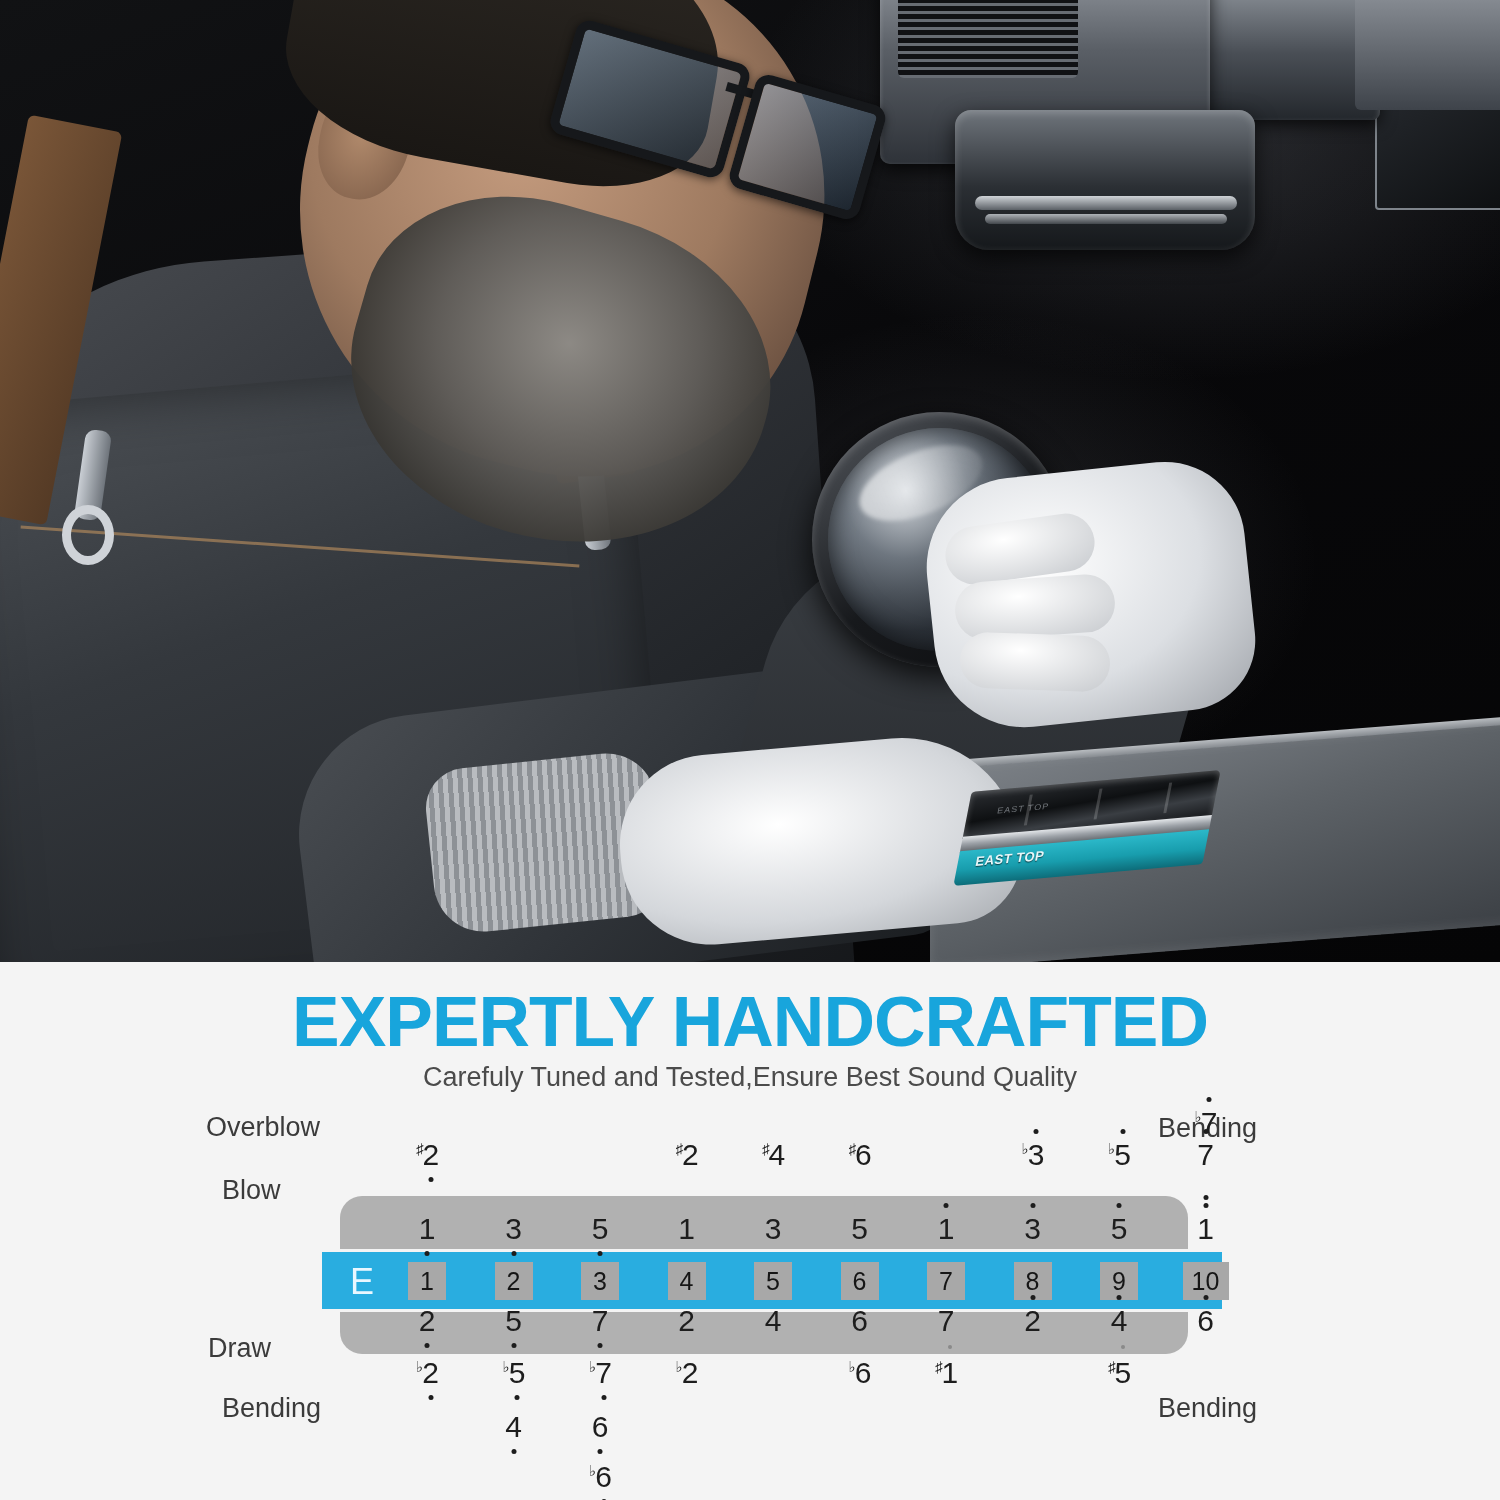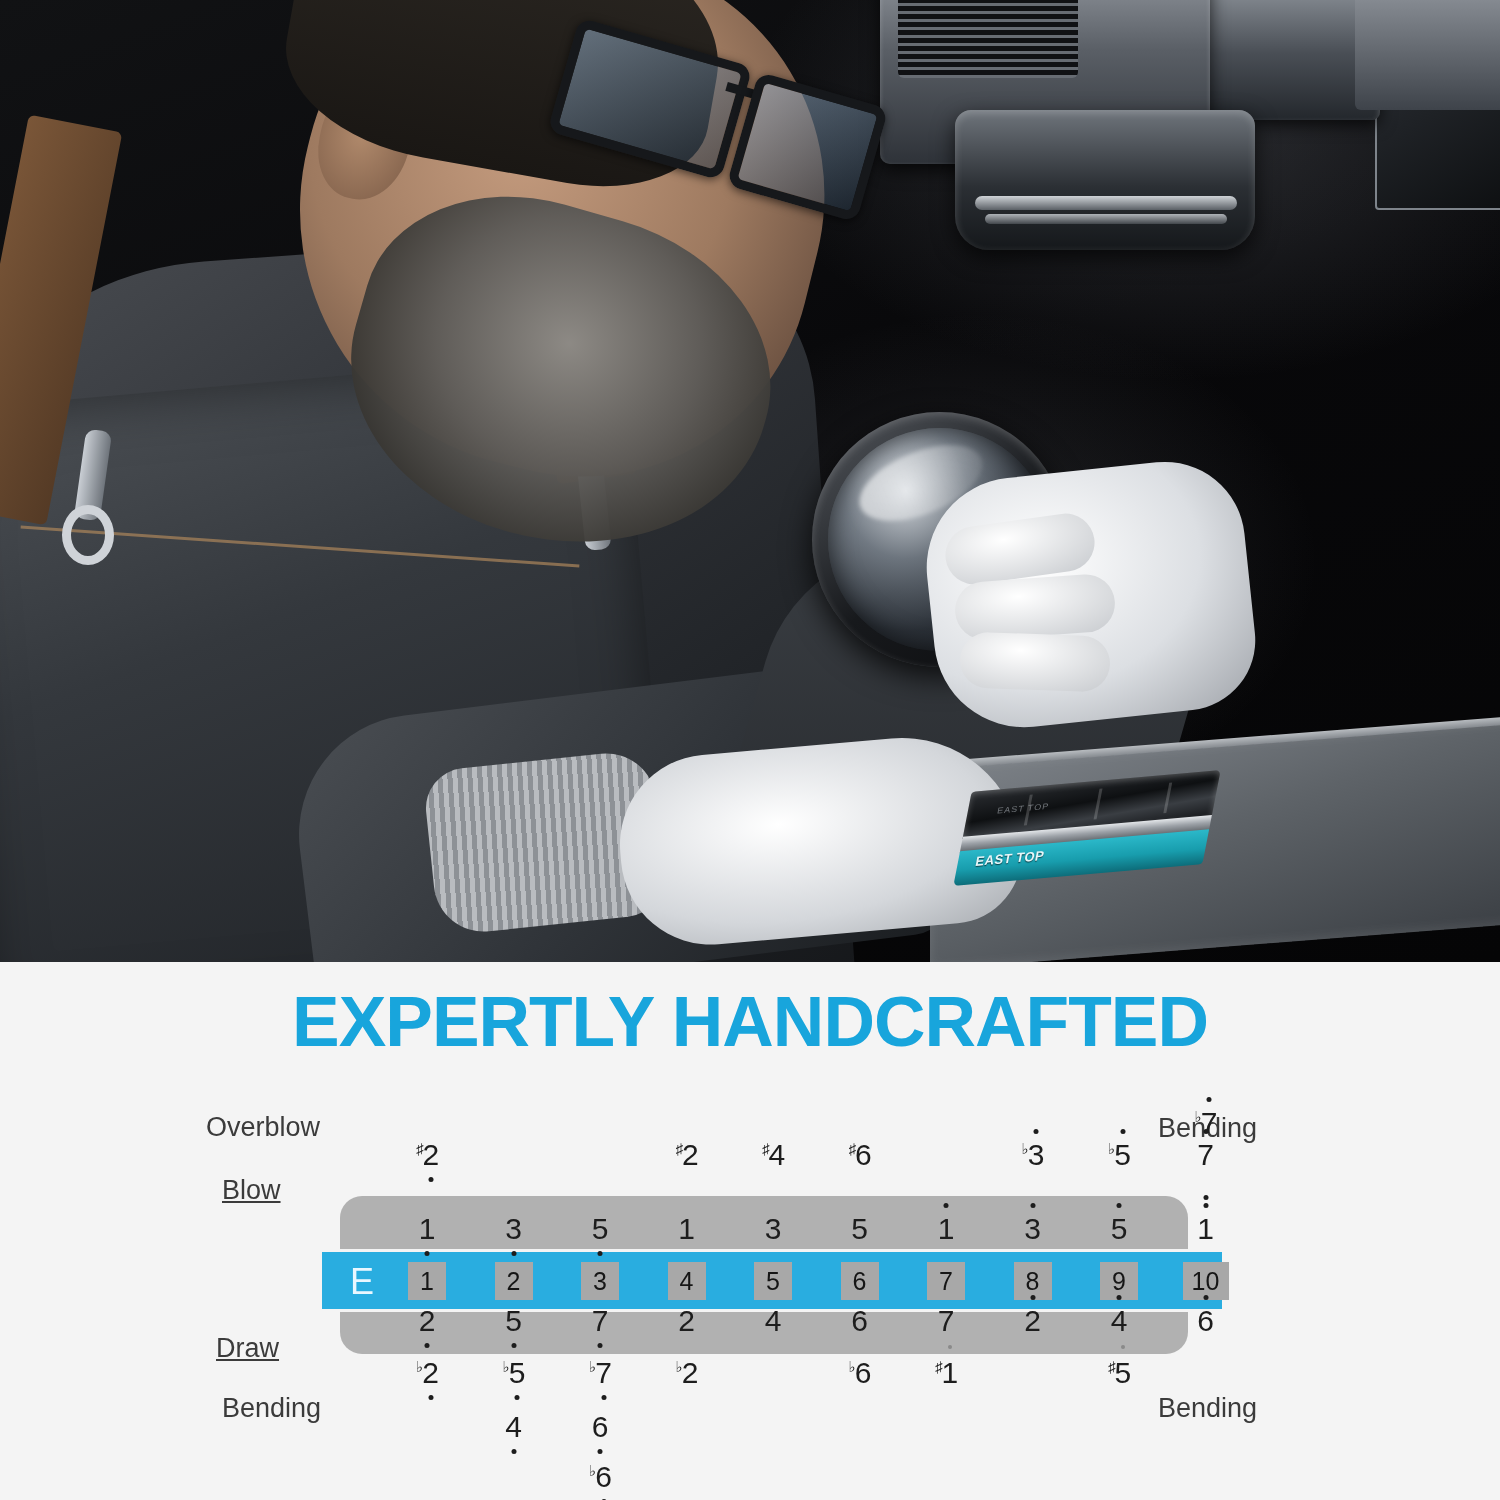--- a/index.html
+++ b/index.html
@@ -296,22 +296,22 @@
   .chart { position: absolute; left: 0; top: 0; width: 1500px; height: 538px; }
 
   .lbl {
     position: absolute;
     color: #3b3b3b;
     font-size: 27px;
     font-family: "Liberation Sans", sans-serif;
     white-space: nowrap;
   }
   .lbl-overblow { left: 206px; top: 1112px; }
-  .lbl-blow     { left: 222px; top: 1175px; text-decoration: underline; }
-  .lbl-draw     { left: 216px; top: 1333px; text-decoration: underline; }
+  .lbl-blow     { left: 222px; top: 1175px; }
+  .lbl-draw     { left: 208px; top: 1333px; }
   .lbl-bending  { left: 222px; top: 1393px; }
   .lbl-bending-r{ left: 1158px; top: 1113px; }
   .lbl-overdraw { left: 1158px; top: 1393px; }
 
   
   .body-grey {
     position: absolute; left: 340px; top: 1196px;
     width: 848px; height: 158px;
     background: #b1b1b1;
     border-radius: 22px;
@@ -431,20 +431,21 @@
         <span class="harp-slot" style="left:200px"></span>
       </div>
       <div class="harp-comb"></div>
       <div class="harp-bot"></div>
       <div class="harp-brand">EAST TOP</div>
     </div>
   </div>
 
   <div class="panel">
     <div class="headline">EXPERTLY HANDCRAFTED</div>
+    <div class="subhead">Carefuly Tuned and Tested,Ensure Best Sound Quality</div>
   </div>
 
   <div class="chart">
     <div class="lbl lbl-overblow">Overblow</div>
     <div class="lbl lbl-blow">Blow</div>
     <div class="lbl lbl-draw">Draw</div>
     <div class="lbl lbl-bending">Bending</div>
     <div class="lbl lbl-bending-r">Bending</div>
     <div class="lbl lbl-overdraw">Bending</div>
 

